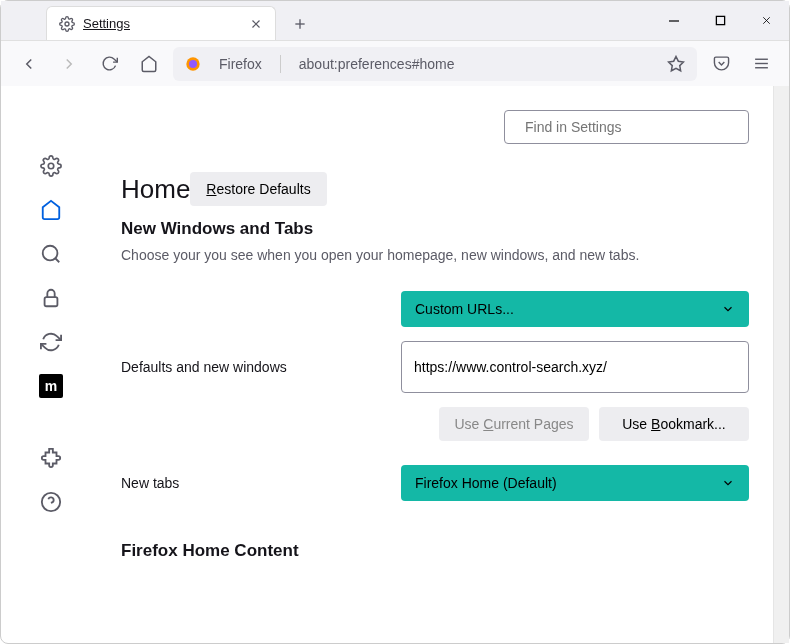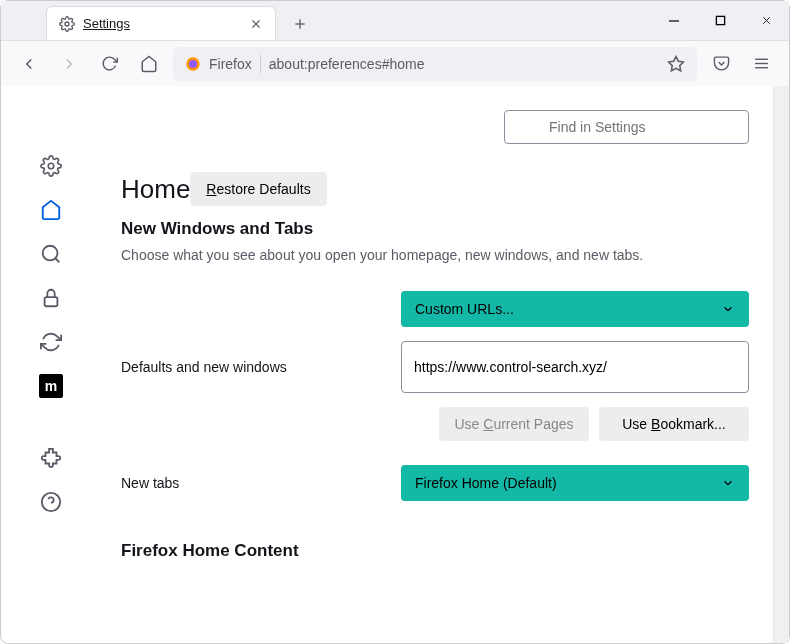--- a/index.html
+++ b/index.html
@@ -14,21 +14,21 @@
     .tab .tab-title { flex: 1; color: #15141a; text-decoration: underline; }
     .tab .tab-close { color: #5b5b66; cursor: pointer; }
     .newtab-btn { width: 32px; height: 32px; display: flex; align-items: center; justify-content: center; margin-left: 8px; font-size: 18px; color: #5b5b66; cursor: pointer; }
     .window-controls { display: flex; align-items: center; }
     .win-ctrl { width: 46px; height: 40px; display: flex; align-items: center; justify-content: center; color: #000; cursor: pointer; }
     
     
     .toolbar { height: 45px; display: flex; align-items: center; padding: 0 12px; gap: 8px; background: #f9f9fb; }
     .toolbar .nav-btn { width: 32px; height: 32px; display: flex; align-items: center; justify-content: center; color: #5b5b66; border-radius: 4px; cursor: pointer; }
     .toolbar .nav-btn.disabled { color: #bbb; }
-    .urlbar { flex: 1; height: 34px; background: #f0f0f4; border-radius: 6px; display: flex; align-items: center; padding: 0 12px; font-size: 14px; gap: 8px; }
+    .urlbar { flex: 1; height: 34px; background: #f0f0f4; border-radius: 6px; display: flex; align-items: center; padding: 0 12px; font-size: 14px; gap: 18px; }
     .urlbar .ff-logo { width: 16px; height: 16px; }
     .urlbar .identity { color: #5b5b66; }
     .urlbar .separator { width: 1px; height: 18px; background: #ccc; }
     .urlbar .url { color: #5b5b66; flex: 1; }
     .urlbar .star { color: #5b5b66; cursor: pointer; }
     .tb-icon { width: 32px; height: 32px; display: flex; align-items: center; justify-content: center; color: #5b5b66; cursor: pointer; }
     
     
     .content { flex: 1; display: flex; position: relative; overflow: hidden; }
     .scrollbar { position: absolute; right: 0; top: 0; width: 16px; height: 100%; background: #f0f0f0; border-left: 1px solid #e5e5e5; }
@@ -36,21 +36,21 @@
     
     .sidebar { width: 100px; padding: 60px 0 0 0; display: flex; flex-direction: column; align-items: center; gap: 4px; }
     .side-item { width: 40px; height: 40px; display: flex; align-items: center; justify-content: center; border-radius: 6px; cursor: pointer; color: #5b5b66; }
     .side-item.active { color: #0060df; }
     .side-item .m-logo { width: 24px; height: 24px; background: #000; color: #fff; display: flex; align-items: center; justify-content: center; font-weight: bold; font-size: 14px; border-radius: 2px; }
     .side-spacer { height: 24px; }
     
     
     .main { flex: 1; padding: 24px 40px 0 20px; position: relative; }
     .search-wrap { display: flex; justify-content: flex-end; margin-bottom: 28px; }
-    .search-input { width: 245px; height: 34px; border: 1px solid #8f8f9d; border-radius: 4px; padding: 0 10px 0 44px; font-size: 14px; background: #fff; position: relative; }
+    .search-input { width: 245px; height: 34px; border: 1px solid #8f8f9d; border-radius: 4px; padding: 0 10px 0 20px; font-size: 14px; background: #fff; position: relative; }
     .search-box { position: relative; }
     .search-box .search-ico { position: absolute; left: 10px; top: 9px; color: #8f8f9d; }
     
     .header-row { display: flex; align-items: center; margin-bottom: 13px; }
     .page-title { font-size: 26px; font-weight: 500; color: #15141a; }
     .restore-btn { height: 34px; padding: 0 16px; background: #ededf0; border: none; border-radius: 4px; font-size: 14px; cursor: pointer; }
     .restore-btn .u { text-decoration: underline; }
     
     .section-title { font-size: 17px; font-weight: 600; margin-bottom: 8px; color: #15141a; }
     .section-desc { font-size: 14px; color: #5b5b66; margin-bottom: 28px; }
@@ -229,21 +229,21 @@
           <input class="search-input" placeholder="Find in Settings" style="">
         </div>
       </div>
 
       <div class="header-row">
         <h1 class="page-title">Home</h1>
         <button class="restore-btn"><span class="u">R</span>estore Defaults</button>
       </div>
 
       <h2 class="section-title">New Windows and Tabs</h2>
-      <p class="section-desc">Choose what you see about you open your homepage, new windows, and new tabs.</p>
+      <p class="section-desc">Choose your you see when you open your homepage, new windows, and new tabs.</p>
 
       <div class="row">
         <div class="row-label"></div>
         <div class="row-input">
           <div class="select">
             <span>Custom URLs...</span>
             <span>
                 <svg width="14" height="14" viewBox="0 0 24 24" fill="none" stroke="currentColor" stroke-width="2">
                   <polyline points="6 9 12 15 18 9"></polyline>
                 </svg>

